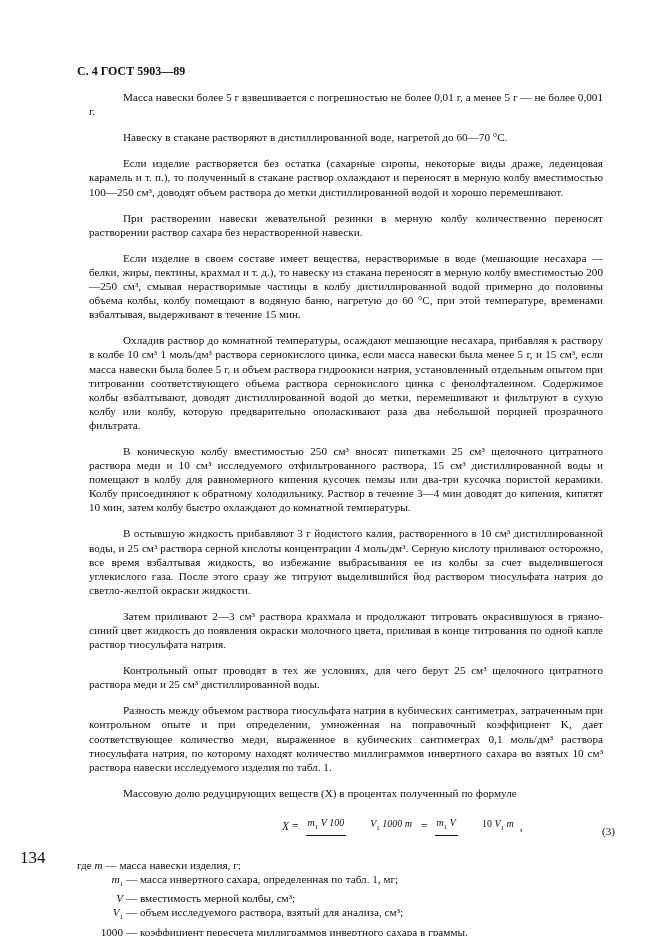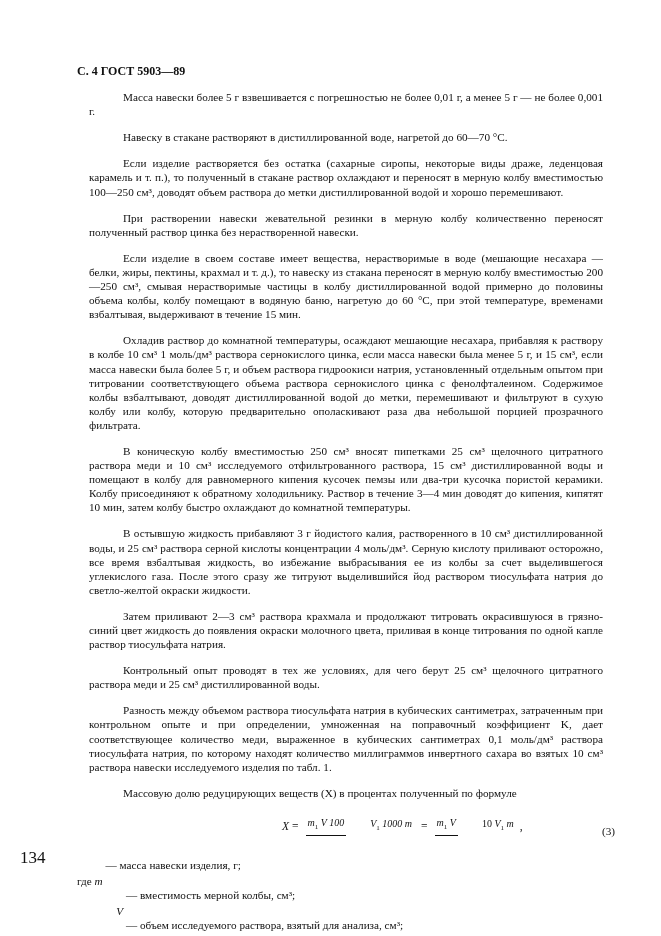--- a/index.html
+++ b/index.html
@@ -13,34 +13,34 @@
     .formula-row { position: relative; height: 40px; margin-top: 10px; margin-bottom: 6px; }
     .formula { position: absolute; left: 205px; top: 4px; display: flex; align-items: center; font-style: italic; font-size: 11.5px; }
     .frac { display: inline-flex; flex-direction: row; align-items: center; margin: 0 4px; font-size: 10px; }
     .frac .num { padding: 0 2px 1px; border-bottom: 1px solid #111; }
     .frac .den { padding: 1px 2px 0; margin-left: 22px; }
     .sub { font-size: 7px; vertical-align: sub; font-style: normal; }
     .upright { font-style: normal; }
     .eqno { position: absolute; right: 0; top: 12px; font-size: 11.2px; }
     .defs { font-size: 11.2px; line-height: 14.1px; }
     .def-row { display: flex; }
-    .def-sym { width: 46px; text-align: right; font-style: italic; padding-right: 3px; margin-top: 16px; }
+    .def-sym { width: 46px; text-align: right; font-style: italic; padding-right: 3px; }
     .def-sym.first { width: auto; text-align: left; font-style: normal; }
     .pageno { position: absolute; left: 0; width: 100%; top: 848px; text-align: left; font-family: "Liberation Serif", serif; font-size: 17px; color: #111; padding-left: 20px; }
   </style>
 </head>
 <body>
 
 <div class="page">
   <div class="header">С. 4 ГОСТ 5903—89</div>
 
   <p>Масса навески более 5 г взвешивается с погрешностью не более 0,01 г, а менее 5 г — не более 0,001 г.</p>
   <p>Навеску в стакане растворяют в дистиллированной воде, нагретой до 60—70 °С.</p>
   <p>Если изделие растворяется без остатка (сахарные сиропы, некоторые виды драже, леденцовая карамель и т. п.), то полученный в стакане раствор охлаждают и переносят в мерную колбу вместимостью 100—250 см³, доводят объем раствора до метки дистиллированной водой и хорошо перемешивают.</p>
-  <p>При растворении навески жевательной резинки в мерную колбу количественно переносят полученный раствор цинка без нерастворенной навески.</p>
+  <p>При растворении навески жевательной резинки в мерную колбу количественно переносят растворении раствор сахара без нерастворенной навески.</p>
   <p>Если изделие в своем составе имеет вещества, нерастворимые в воде (мешающие несахара — белки, жиры, пектины, крахмал и т. д.), то навеску из стакана переносят в мерную колбу вместимостью 200—250 см³, смывая нерастворимые частицы в колбу дистиллированной водой примерно до половины объема колбы, колбу помещают в водяную баню, нагретую до 60 °С, при этой температуре, временами взбалтывая, выдерживают в течение 15 мин.</p>
   <p>Охладив раствор до комнатной температуры, осаждают мешающие несахара, прибавляя к раствору в колбе 10 см³ 1 моль/дм³ раствора сернокислого цинка, если масса навески была менее 5 г, и 15 см³, если масса навески была более 5 г, и объем раствора гидроокиси натрия, установленный отдельным опытом при титровании соответствующего объема раствора сернокислого цинка с фенолфталеином. Содержимое колбы взбалтывают, доводят дистиллированной водой до метки, перемешивают и фильтруют в сухую колбу или колбу, которую предварительно ополаскивают раза два небольшой порцией прозрачного фильтрата.</p>
   <p>В коническую колбу вместимостью 250 см³ вносят пипетками 25 см³ щелочного цитратного раствора меди и 10 см³ исследуемого отфильтрованного раствора, 15 см³ дистиллированной воды и помещают в колбу для равномерного кипения кусочек пемзы или два-три кусочка пористой керамики. Колбу присоединяют к обратному холодильнику. Раствор в течение 3—4 мин доводят до кипения, кипятят 10 мин, затем колбу быстро охлаждают до комнатной температуры.</p>
   <p>В остывшую жидкость прибавляют 3 г йодистого калия, растворенного в 10 см³ дистиллированной воды, и 25 см³ раствора серной кислоты концентрации 4 моль/дм³. Серную кислоту приливают осторожно, все время взбалтывая жидкость, во избежание выбрасывания ее из колбы за счет выделившегося углекислого газа. После этого сразу же титруют выделившийся йод раствором тиосульфата натрия до светло-желтой окраски жидкости.</p>
   <p>Затем приливают 2—3 см³ раствора крахмала и продолжают титровать окрасившуюся в грязно-синий цвет жидкость до появления окраски молочного цвета, приливая в конце титрования по одной капле раствор тиосульфата натрия.</p>
   <p>Контрольный опыт проводят в тех же условиях, для чего берут 25 см³ щелочного цитратного раствора меди и 25 см³ дистиллированной воды.</p>
   <p>Разность между объемом раствора тиосульфата натрия в кубических сантиметрах, затраченным при контрольном опыте и при определении, умноженная на поправочный коэффициент K, дает соответствующее количество меди, выраженное в кубических сантиметрах 0,1 моль/дм³ раствора тиосульфата натрия, по которому находят количество миллиграммов инвертного сахара во взятых 10 см³ раствора навески исследуемого изделия по табл. 1.</p>
   <p>Массовую долю редуцирующих веществ (X) в процентах полученный по формуле</p>
 
   <div class="formula-row">
@@ -75,20 +75,24 @@
   </div>
 
   <div class="defs">
     <div class="def-row">
       <span class="def-sym first">
         <span>где</span>&nbsp;<i>m</i>
       </span>
       <span>— масса навески изделия, г;</span>
     </div>
     <div class="def-row">
+      <span class="def-sym"><span>m</span><span class="sub">1</span></span>
+      <span>— масса инвертного сахара, определенная по табл. 1, мг;</span>
+    </div>
+    <div class="def-row">
       <span class="def-sym"><span>V</span></span>
       <span>— вместимость мерной колбы, см³;</span>
     </div>
     <div class="def-row">
       <span class="def-sym"><span>V</span><span class="sub">1</span></span>
       <span>— объем исследуемого раствора, взятый для анализа, см³;</span>
     </div>
     <div class="def-row">
       <span class="def-sym" style="font-style:normal"><span>1000</span></span>
       <span>— коэффициент пересчета миллиграммов инвертного сахара в граммы.</span>

